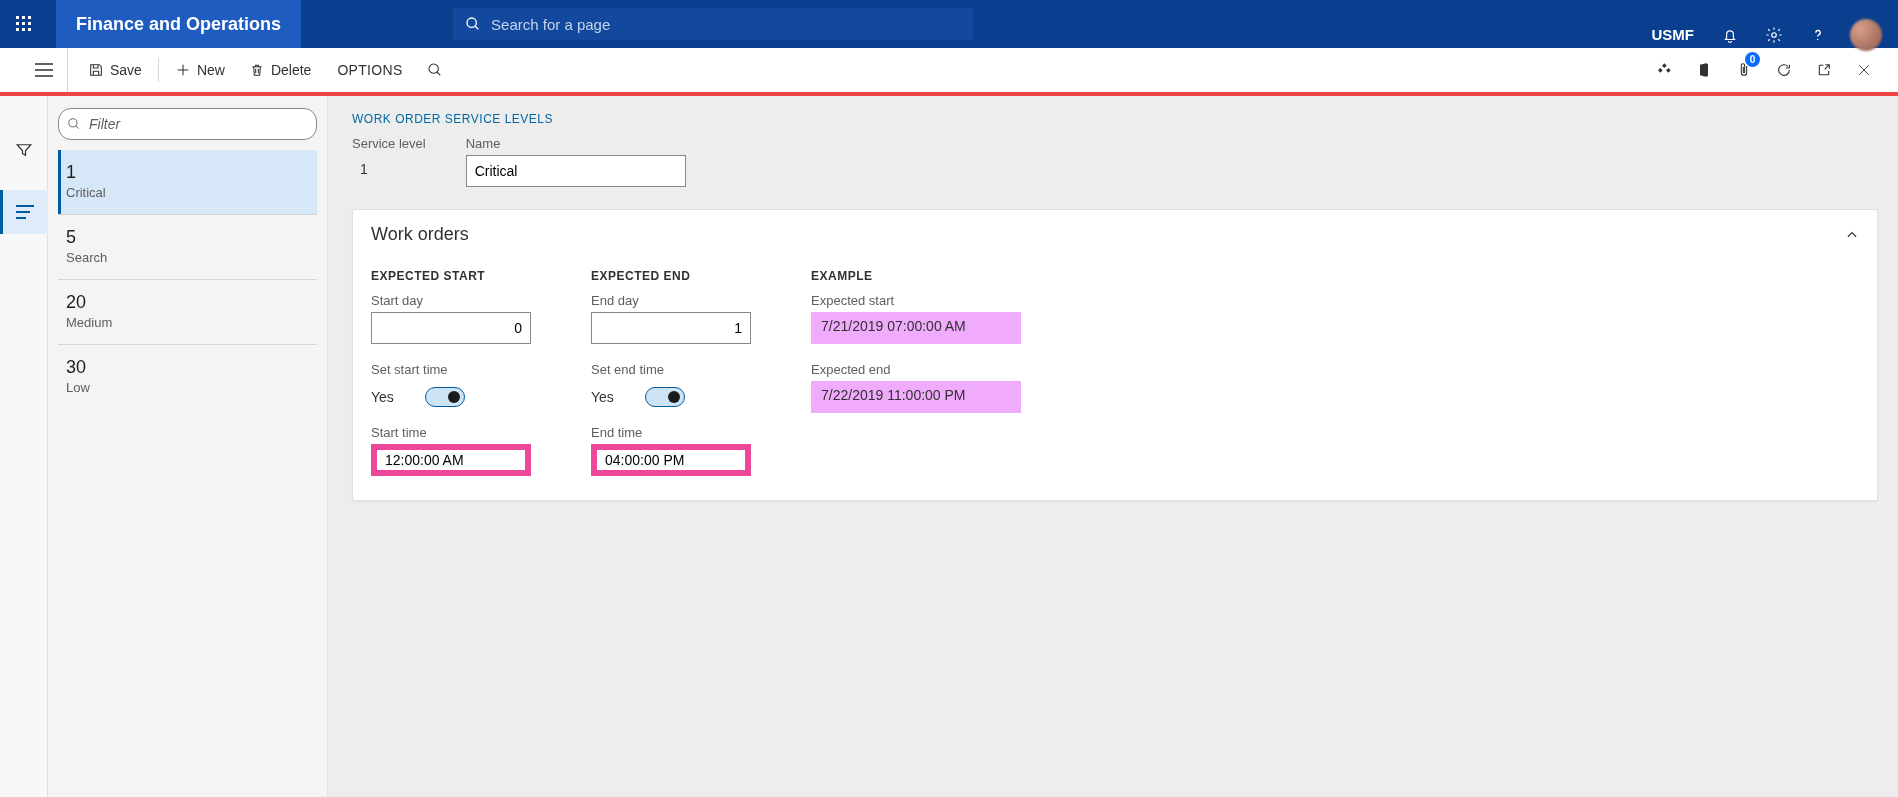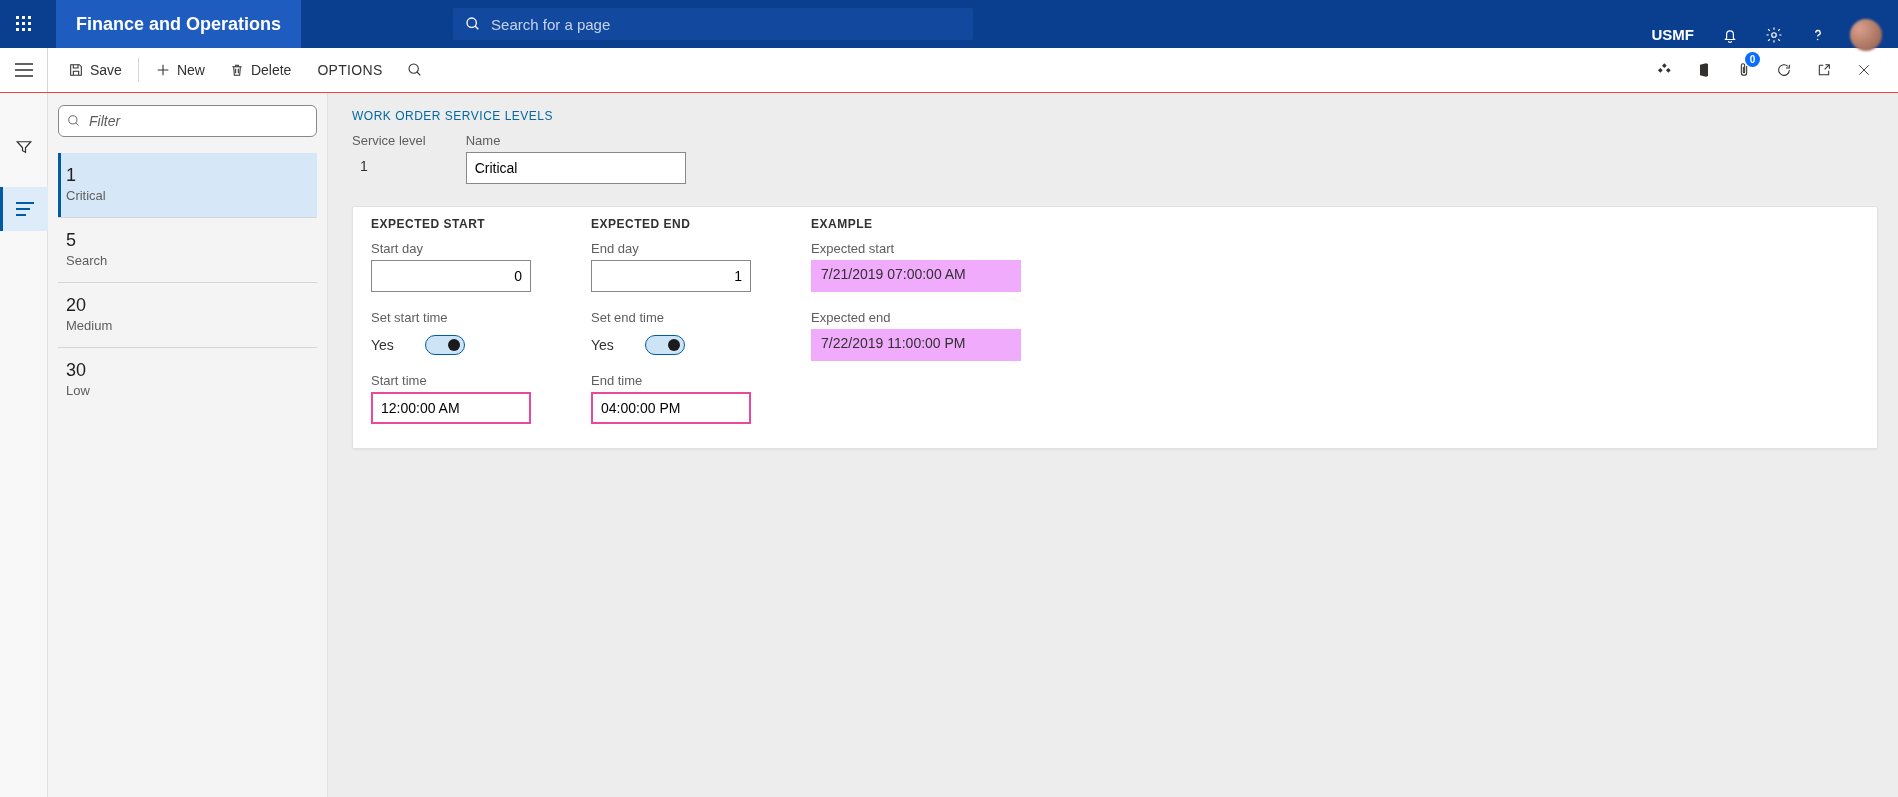--- a/index.html
+++ b/index.html
@@ -12,38 +12,38 @@
     .topbar-spacer1 { width: 136px; }
     .searchbar { flex: 0 0 520px; height: 32px; background: #12499e; border-radius: 2px; display: flex; align-items: center; padding: 0 12px; gap: 10px; }
     .searchbar input { flex:1; background: transparent; border: none; color: #f0abfc; font-size: 15px; outline: none; }
     .searchbar input::placeholder { color: #c5d4ec; }
     .topbar-right { margin-left: auto; display: flex; align-items: center; gap: 4px; padding-right: 8px; margin-top: 21px; }
     .topbar-org { font-size: 15px; font-weight:600; padding: 0 12px; }
     .topbar-iconbtn { width: 40px; height: 48px; display: flex; align-items:center; justify-content:center; cursor:pointer; }
     .avatar { width:32px; height:32px; border-radius:50%; background: radial-gradient(circle at 30% 30%, #d9a08c, #8d5a48); margin: 0 8px; filter: blur(1px); }
 
     
-    .actionbar-row { display:flex; border-bottom:1px solid #ef4444; }
+    .actionbar-row { display:flex; border-bottom:4px solid #ef4444;padding-left:20px; }
     .leftrail-toggle { width:48px; height:44px; display:flex; align-items:center; justify-content:center; border-right:1px solid #d6d6d6; cursor:pointer; }
     .actionbar { flex:1; display:flex; align-items:center; height:44px; padding: 0 8px; }
     .ab-btn { display:flex; align-items:center; gap:6px; padding: 0 12px; height:44px; font-size:14px; cursor:pointer; color:#323130; }
     .ab-sep { width:1px; height:24px; background:#d6d6d6; margin: 0 4px; }
     .ab-options { padding:0 14px; font-size:14px; letter-spacing:0.3px; cursor:pointer; }
     .ab-right { margin-left:auto; display:flex; align-items:center; gap:4px; padding-right:8px; }
     .ab-iconbtn { width:36px; height:44px; display:flex; align-items:center; justify-content:center; cursor:pointer; position:relative; }
     .badge { position:absolute; top:4px; right:2px; background:#0b6cff; color:#fff; font-size:10px; font-weight:600; min-width:15px; height:15px; border-radius:8px; display:flex; align-items:center; justify-content:center; padding:0 3px; }
 
     
     .workspace { display:flex; height: calc(100vh - 48px - 44px); min-height:560px; }
     .leftrail { width:48px; background:#f8f8f8; border-right:1px solid #e1e1e1; display:flex; flex-direction:column; align-items:center; padding-top:32px; gap:18px; }
     .leftrail-btn { width:48px; height:44px; display:flex; align-items:center; justify-content:center; cursor:pointer; }
     .leftrail-btn.active { background:#deecf9; border-left:3px solid #005ba1; }
 
     .listpane { width:280px; background:#f4f4f4; border-right:1px solid #e1e1e1; padding:12px 10px 0 10px; }
-    .filterbox { display:flex; align-items:center; height:32px; border:1px solid #8a8886; background:#fff; border-radius:6px; padding:0 8px; gap:8px; margin-bottom:16px; }
+    .filterbox { display:flex; align-items:center; height:32px; border:1px solid #8a8886; background:#fff; border-radius:13px; padding:0 8px; gap:8px; margin-bottom:10px; }
     .filterbox input { border:none; outline:none; flex:1; font-size:14px; }
     .filterbox input::placeholder { color:#605e5c; font-style:italic; }
     .list-item { border-top:1px solid #d6d6d6; padding:12px 8px 14px 8px; cursor:pointer; }
     .list-item:first-of-type { border-top:none; }
     .list-item.selected { background:#d6e8f7; border-left:3px solid #005ba1; padding-left:5px; border-top:none; }
     .list-num { font-size:18px; font-weight:400; color:#201f1e; }
     .list-label { font-size:13px; color:#605e5c; margin-top:2px; }
 
     .detail { flex:1; background:#ededed; padding:16px 20px 20px 24px; overflow:auto; }
     .breadcrumb { font-size:12px; letter-spacing:0.5px; color:#0369a1; margin-bottom:10px; }
@@ -52,21 +52,21 @@
     .field-ro { height:32px; padding:6px 8px; background:transparent; font-size:14px; }
     .field-input { height:32px; width:220px; padding:4px 8px; border:1px solid #8a8886; background:#fff; font-size:14px; }
 
     .card { background:#fff; border:1px solid #e1e1e1; border-radius:2px; box-shadow:0 1px 2px rgba(0,0,0,0.05); }
     .card-header { display:flex; align-items:center; justify-content:space-between; padding:14px 18px; cursor:pointer; }
     .card-title { font-size:18px; font-weight:400; }
     .card-body { padding: 10px 18px 24px 18px; display:flex; gap:60px; }
     .col { display:flex; flex-direction:column; }
     .section-head { font-size:12px; font-weight:700; letter-spacing:0.5px; color:#323130; margin-bottom:10px; }
     .num-input { height:32px; width:160px; padding:4px 8px; border:1px solid #8a8886; font-size:14px; text-align:right; }
-    .text-input { height:32px; width:160px; padding:4px 8px; border:2px solid #ec4899; font-size:14px; }
+    .text-input { height:32px; width:160px; padding:4px 8px; border:6px solid #ec4899; font-size:14px; }
     .gap18 { margin-top:18px; }
     .toggle-row { display:flex; align-items:center; gap:31px; margin-top:6px; }
     .toggle { width:40px; height:20px; border-radius:10px; background:#cde3f6; border:1px solid #005ba1; position:relative; cursor:pointer; }
     .toggle-knob { width:12px; height:12px; border-radius:50%; background:#1b1b1b; position:absolute; top:3px; right:4px; }
     .example-val { background:#f0abfc; height:32px; width:210px; padding:6px 10px; font-size:14px; }
 
     svg { display:block; }
   </style>
 </head>
 <body>
@@ -242,20 +242,26 @@
         <div class="field-label">Service level</div>
         <div class="field-ro">1</div>
       </div>
       <div>
         <div class="field-label">Name</div>
         <input class="field-input" value="Critical" style="">
       </div>
     </div>
 
     <div class="card">
+      <div class="card-header">
+        <div class="card-title">Work orders</div>
+        <svg width="14" height="14" viewBox="0 0 24 24">
+            <path fill="none" stroke="#323130" stroke-width="2" d="M5 15l7-7 7 7"></path>
+          </svg>
+      </div>
       <div class="card-body">
 
         <div class="col">
           <div class="section-head">EXPECTED START</div>
           <div class="field-label">Start day</div>
           <input class="num-input" value="0" style="">
           <div class="field-label gap18">Set start time</div>
           <div class="toggle-row">
             <span>Yes</span>
             <div class="toggle">

